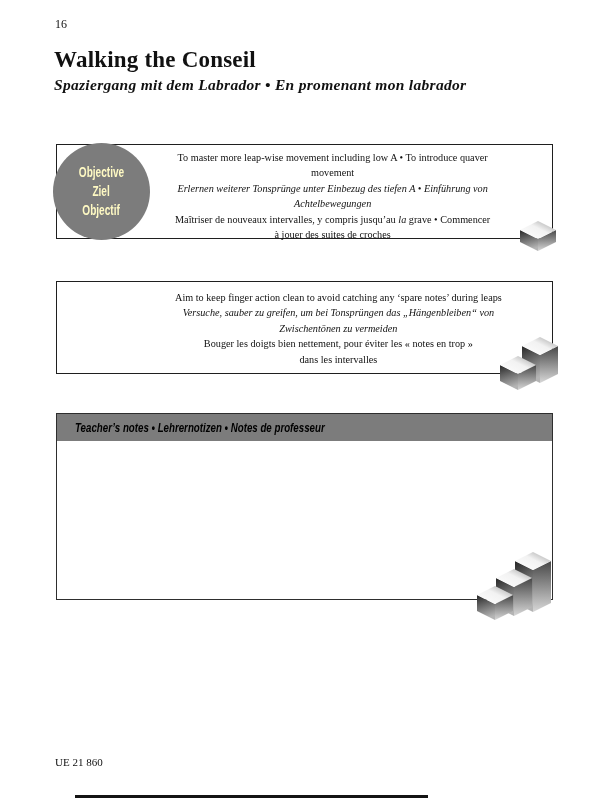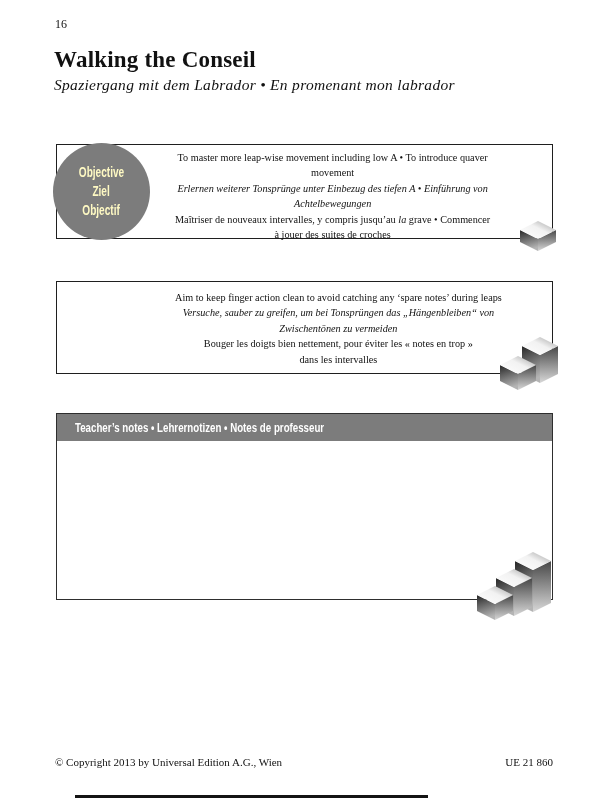--- a/index.html
+++ b/index.html
@@ -18,21 +18,21 @@
   }
 
   .page-number { position:absolute; left:55px; top:17px; font-size:12px; }
 
   .title {
     position:absolute; left:54px; top:47px; margin:0;
     font-size:23px; font-weight:bold; letter-spacing:0.2px;
   }
   .subtitle {
     position:absolute; left:54px; top:76px; margin:0;
-    font-size:15.5px; font-style:italic; font-weight:400; letter-spacing:0.3px;
+    font-size:15.5px; font-style:italic; font-weight:700; letter-spacing:0.3px;
   }
 
   .info-box {
     position:absolute; left:56px; width:497px;
     border:1px solid var(--border-dark);
     box-sizing:border-box; background:#fff;
   }
   #objective-box { top:144px; height:95px; }
   #top-tip-box   { top:281px; height:93px; }
 
@@ -66,23 +66,23 @@
   .steps-icon { position:absolute; }
   #objective-box .steps-icon { right:-6px;  bottom:-15px; width:40px; height:34px; }
   #top-tip-box   .steps-icon { right:-11px; bottom:-20px; width:64px; height:58px; }
   #notes-box     .steps-icon { right:-4px;  bottom:-23px; width:80px; height:72px; }
 
   #notes-box {
     position:absolute; left:56px; top:413px; width:497px; height:187px;
     border:1px solid #2e2e2e; box-sizing:border-box; background:#fff;
   }
   .notes-header {
-    height:27px; background:var(--bar-gray); color:#ffffff;
+    height:27px; background:var(--bar-gray); color:#000000;
     display:flex; align-items:center; padding-left:18px;
-    font-family:"Liberation Sans", sans-serif; font-weight:bold;
+    font-family:"Liberation Sans", sans-serif; font-weight:bold;font-style:italic;
   }
   .notes-header span {
     font-size:13.5px; transform:scaleX(0.72); transform-origin:0 50%;
     white-space:nowrap;
   }
   .notes-area { width:100%; height:158px; }
 
   .footer {
     position:absolute; left:55px; top:756px; width:498px;
     display:flex; justify-content:space-between;
@@ -172,17 +172,16 @@
     <polygon points="20,28 38,37 38,66 20,57" fill="url(#gLeft)"></polygon>
     <polygon points="38,37 56,28 56,57 38,66" fill="url(#gRight)"></polygon>
     <polygon points="38,19 56,28 38,37 20,28" fill="url(#gTop)"></polygon>
     <polygon points="1,45 19,54 19,70 1,61" fill="url(#gLeft)"></polygon>
     <polygon points="19,54 37,45 37,61 19,70" fill="url(#gRight)"></polygon>
     <polygon points="19,36 37,45 19,54 1,45" fill="url(#gTop)"></polygon>
   </svg>
 </section>
 
 <footer class="footer">
-  <span>© Copyright 2013 by Universal Edition A.G., Wien</span>
   <span>UE 21 860</span>
 </footer>
 
 <div class="bottom-scan-line"></div>
 
 </body></html>

